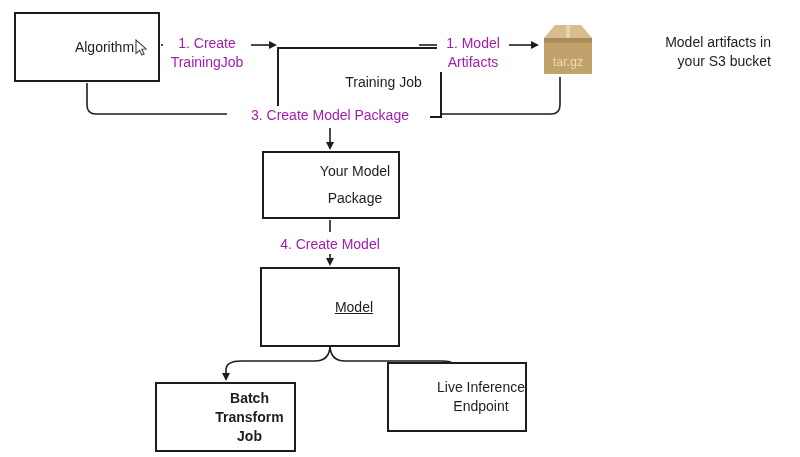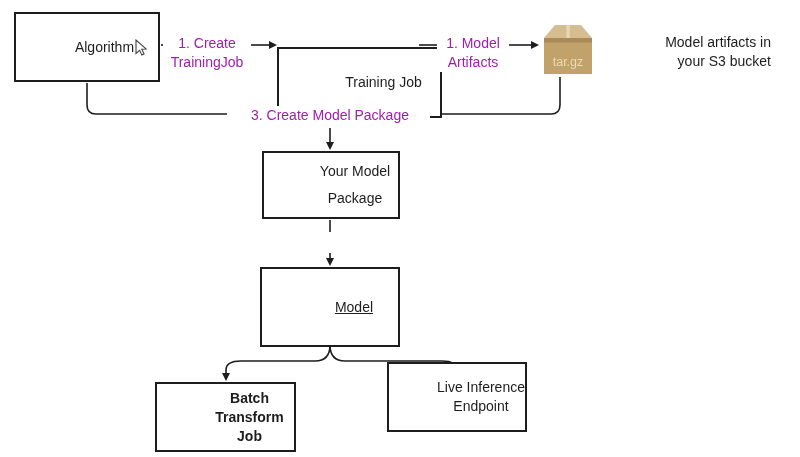--- a/index.html
+++ b/index.html
@@ -151,20 +151,23 @@
 
   <div class="edge-label" id="label-step2">
     <div>1. Model</div>
     <div>Artifacts</div>
   </div>
 
   <div class="edge-label" id="label-step3">
     <div>3. Create Model Package</div>
   </div>
 
+  <div class="edge-label" id="label-step4">
+    <div>4. Create Model</div>
+  </div>
 
   <svg id="targz-icon" viewBox="0 0 52 54">
     <polygon points="2,16 13,3 39,3 50,16" fill="#d5bd8f"></polygon>
     <rect x="24.4" y="3" width="3.4" height="13" fill="#e4d7b5"></rect>
     <rect x="2" y="16" width="48" height="36" fill="#c1a26b"></rect>
     <rect x="2" y="16" width="48" height="4.5" fill="#aa8b58"></rect>
     <text x="26" y="44" text-anchor="middle" fill="#ecdcb0" stroke="none" font-family="Liberation Sans, sans-serif" font-size="12.5">tar.gz</text>
   </svg>
 
   <div class="note" id="s3-note">

